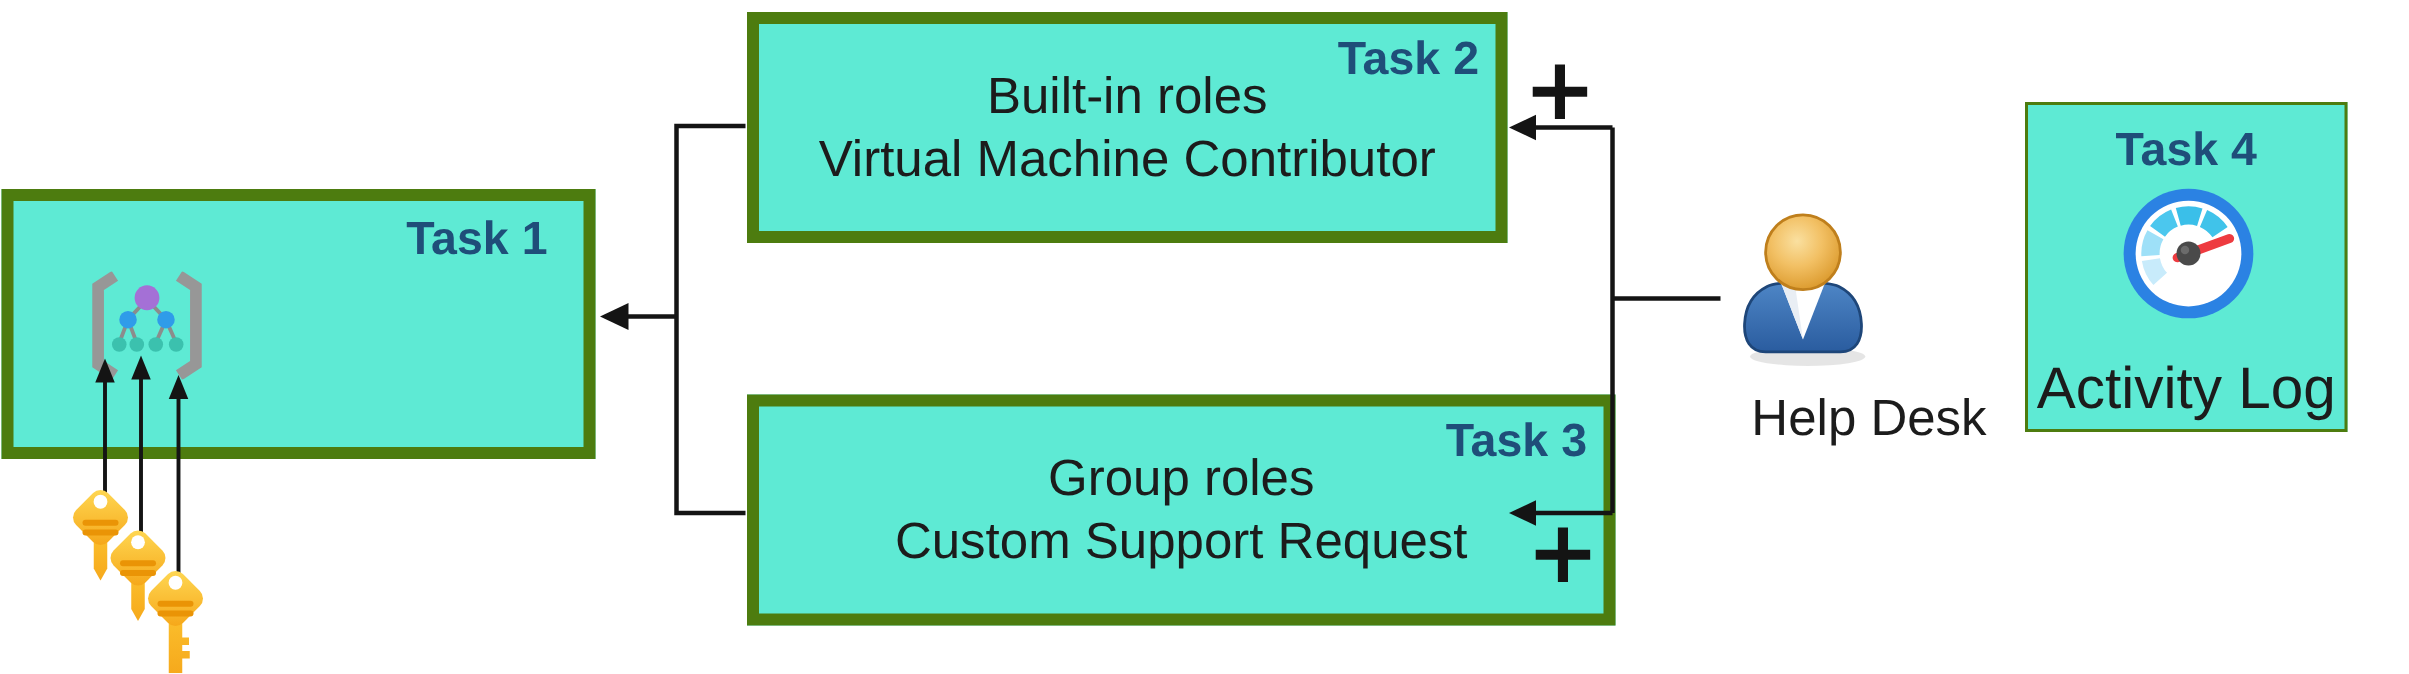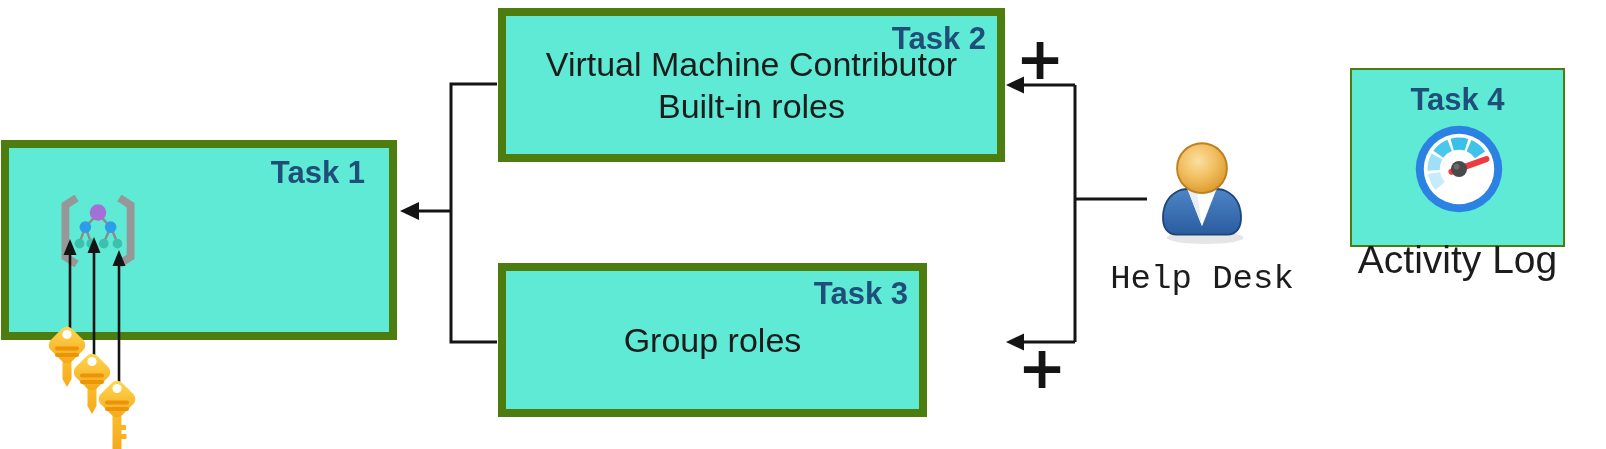--- a/index.html
+++ b/index.html
@@ -26,21 +26,21 @@
   }
   .freetext{position:absolute;text-align:center;font-size:34px;line-height:45px;color:#1c1c1c;}
   svg{display:block;}
   .overlay{position:absolute;left:0;top:0;pointer-events:none;}
 </style>
 </head>
 <body>
 
 <div class="canvas">
 
-  <div class="box" style="left:1px;top:140px;width:396px;height:200px;padding-left:24px;">
+  <div class="box" style="left:1px;top:126px;width:396px;height:180px;padding-left:24px;">
     <span class="task-label" style="top:7px;right:24px;">Task 1</span>
 
     <svg style="position:absolute;left:50px;top:47px;" width="78" height="72" viewBox="0 0 80 74">
       <path d="M18,3 L6.5,10.5 L6.5,63.5 L18,71" fill="none" stroke="#979797" stroke-width="8"></path>
       <path d="M62,3 L73.5,10.5 L73.5,63.5 L62,71" fill="none" stroke="#979797" stroke-width="8"></path>
       <g stroke="#8C8C8C" stroke-width="2.6" fill="none">
         <path d="M40,19 L27,33"></path>
           <path d="M40,19 L53,33"></path>
         <path d="M27,33 L21,49"></path>
           <path d="M27,33 L33,49"></path>
@@ -53,33 +53,34 @@
       <circle cx="21" cy="50" r="5" fill="#3BC1AE"></circle>
       <circle cx="33" cy="50" r="5" fill="#3BC1AE"></circle>
       <circle cx="46" cy="50" r="5" fill="#3BC1AE"></circle>
       <circle cx="60" cy="50" r="5" fill="#3BC1AE"></circle>
     </svg>
   </div>
 
   <div class="box" style="left:498px;top:8px;width:507px;height:154px;">
     <span class="task-label">Task 2</span>
     <div class="box-lines">
+      <span>Built-in roles</span>
       <span>Virtual Machine Contributor</span>
-      <span>Built-in roles</span>
     </div>
   </div>
 
-  <div class="box" style="left:498px;top:263px;width:429px;height:154px;">
+  <div class="box" style="left:498px;top:263px;width:579px;height:154px;">
     <span class="task-label">Task 3</span>
     <div class="box-lines">
       <span>Group roles</span>
+      <span>Custom Support Request</span>
     </div>
   </div>
 
-  <div class="box" style="left:1350px;top:68px;width:215px;height:179px;border-width:2px;">
+  <div class="box" style="left:1350px;top:68px;width:215px;height:220px;border-width:2px;">
     <div style="position:absolute;left:0;right:0;top:12px;text-align:center;font-weight:700;font-size:31px;color:#1F4E79;">Task 4</div>
 
     <svg style="position:absolute;left:60px;top:52px;" width="94" height="94" viewBox="0 0 100 100">
       <circle cx="50" cy="50" r="46" fill="#2B82E3"></circle>
       <circle cx="50" cy="50" r="37.5" fill="#ffffff"></circle>
       <g fill="none" stroke-width="13">
         <path d="M29.93,68.06 A27,27 0 0 1 23.35,54.32" stroke="#C8EBFB"></path>
         <path d="M23.05,51.51 A27,27 0 0 1 26.53,36.67" stroke="#9EE0F8"></path>
         <path d="M28.04,34.28 A27,27 0 0 1 40.06,24.89" stroke="#4BC7EE"></path>
         <path d="M42.74,24.00 A27,27 0 0 1 57.99,24.21" stroke="#3ABFE9"></path>
@@ -107,21 +108,21 @@
         <stop offset="0" stop-color="#4E86C6"></stop>
         <stop offset="1" stop-color="#2A5C9F"></stop>
       </linearGradient>
     </defs>
     <ellipse cx="53" cy="97" rx="37" ry="6" fill="#000000" opacity="0.10"></ellipse>
     <path d="M27,52 C17,57 13,65 12.5,76 C12,86 16,94 26,94 L74,94 C84,94 88,86 87.5,76 C87,65 83,57 73,52 C66,48.5 34,48.5 27,52 Z" fill="url(#bodyGrad)" stroke="#1E4679" stroke-width="1.8"></path>
     <path d="M36,50 L50,86 L64,50 C59,47.5 41,47.5 36,50 Z" fill="#FFFFFF"></path>
     <path d="M36,50 L50,86 L45,52 Z" fill="#E9EEF4"></path>
     <circle cx="50" cy="30" r="24" fill="url(#headGrad)" stroke="#BF7F1C" stroke-width="1.8"></circle>
   </svg>
-  <div class="freetext" style="left:1077px;top:257px;width:250px;font-family:Liberation Mono, monospace;">
+  <div class="freetext" style="left:1121px;top:257px;width:250px;">
     <div>Help Desk</div>
   </div>
 
   <svg class="overlay" width="1606" height="449" viewBox="0 0 1606 449">
     <g stroke="#141414" stroke-width="3" fill="none">
 
       <path d="M497,84 H451 V342 H497"></path>
       <path d="M451,211 H416"></path>
 
       <path d="M1075,85 V342"></path>

